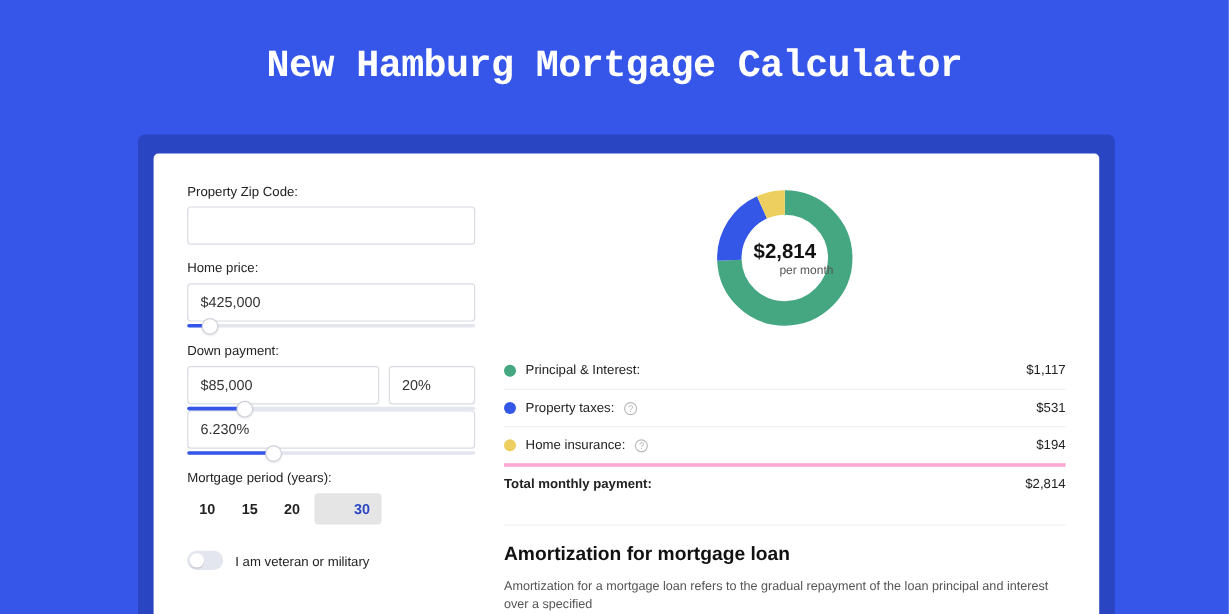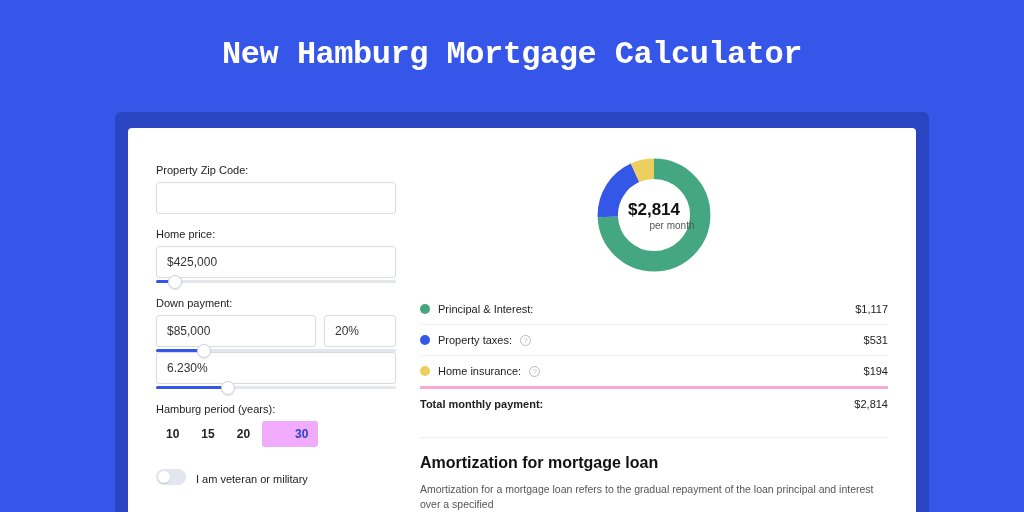--- a/index.html
+++ b/index.html
@@ -45,21 +45,21 @@
     height: 420px;
   }
   .left-col { width: 240px; flex: 0 0 240px; }
   .right-col { flex: 1; }
   .field-label {
     font-size: 11px;
     color: #222;
     margin-bottom: 6px;
     margin-top: 14px;
   }
-  .field-label:first-child { margin-top: 10px; }
+  .field-label:first-child { margin-top: 0; }
   .text-input {
     width: 100%;
     border: 1px solid #d9dbe2;
     border-radius: 3px;
     padding: 8px 10px;
     font-size: 12px;
     color: #333;
     background: #fff;
   }
   .slider-track {
@@ -93,21 +93,21 @@
   .period-btn {
     border: none;
     background: transparent;
     font-size: 12px;
     font-weight: 600;
     color: #222;
     padding: 6px 10px;
     border-radius: 3px;
     cursor: pointer;
   }
-  .period-btn.active { background: #f0abfc; color: #2a45c2; padding-left: 33px; }
+  .period-btn.active { background: #e5e5e5; color: #2a45c2; padding-left: 33px; }
   .vet-row {
     display: flex;
     align-items: flex-end;
     gap: 10px;
     margin-top: 22px;
     font-size: 11px;
     color: #222;
   }
   .toggle {
     width: 30px; height: 16px;
@@ -204,21 +204,21 @@
         <div class="slider-fill" id="dp-fill" style="width: 20%;"></div>
         <div class="slider-handle" id="dp-handle" style="left: 20%;"></div>
       </div>
 
       <input class="text-input" value="6.230%" style="">
       <div class="slider-track">
         <div class="slider-fill" id="ir-fill" style="width: 30%;"></div>
         <div class="slider-handle" id="ir-handle" style="left: 30%;"></div>
       </div>
 
-      <div class="field-label">Hamburg period (years):</div>
+      <div class="field-label">Mortgage period (years):</div>
       <div class="period-row" id="period-row">
           <button class="period-btn">10</button>
           <button class="period-btn">15</button>
           <button class="period-btn">20</button>
           <button class="period-btn active">30</button>
         </div>
 
       <div class="vet-row">
         <div class="toggle">
           <div class="toggle-knob"></div>

